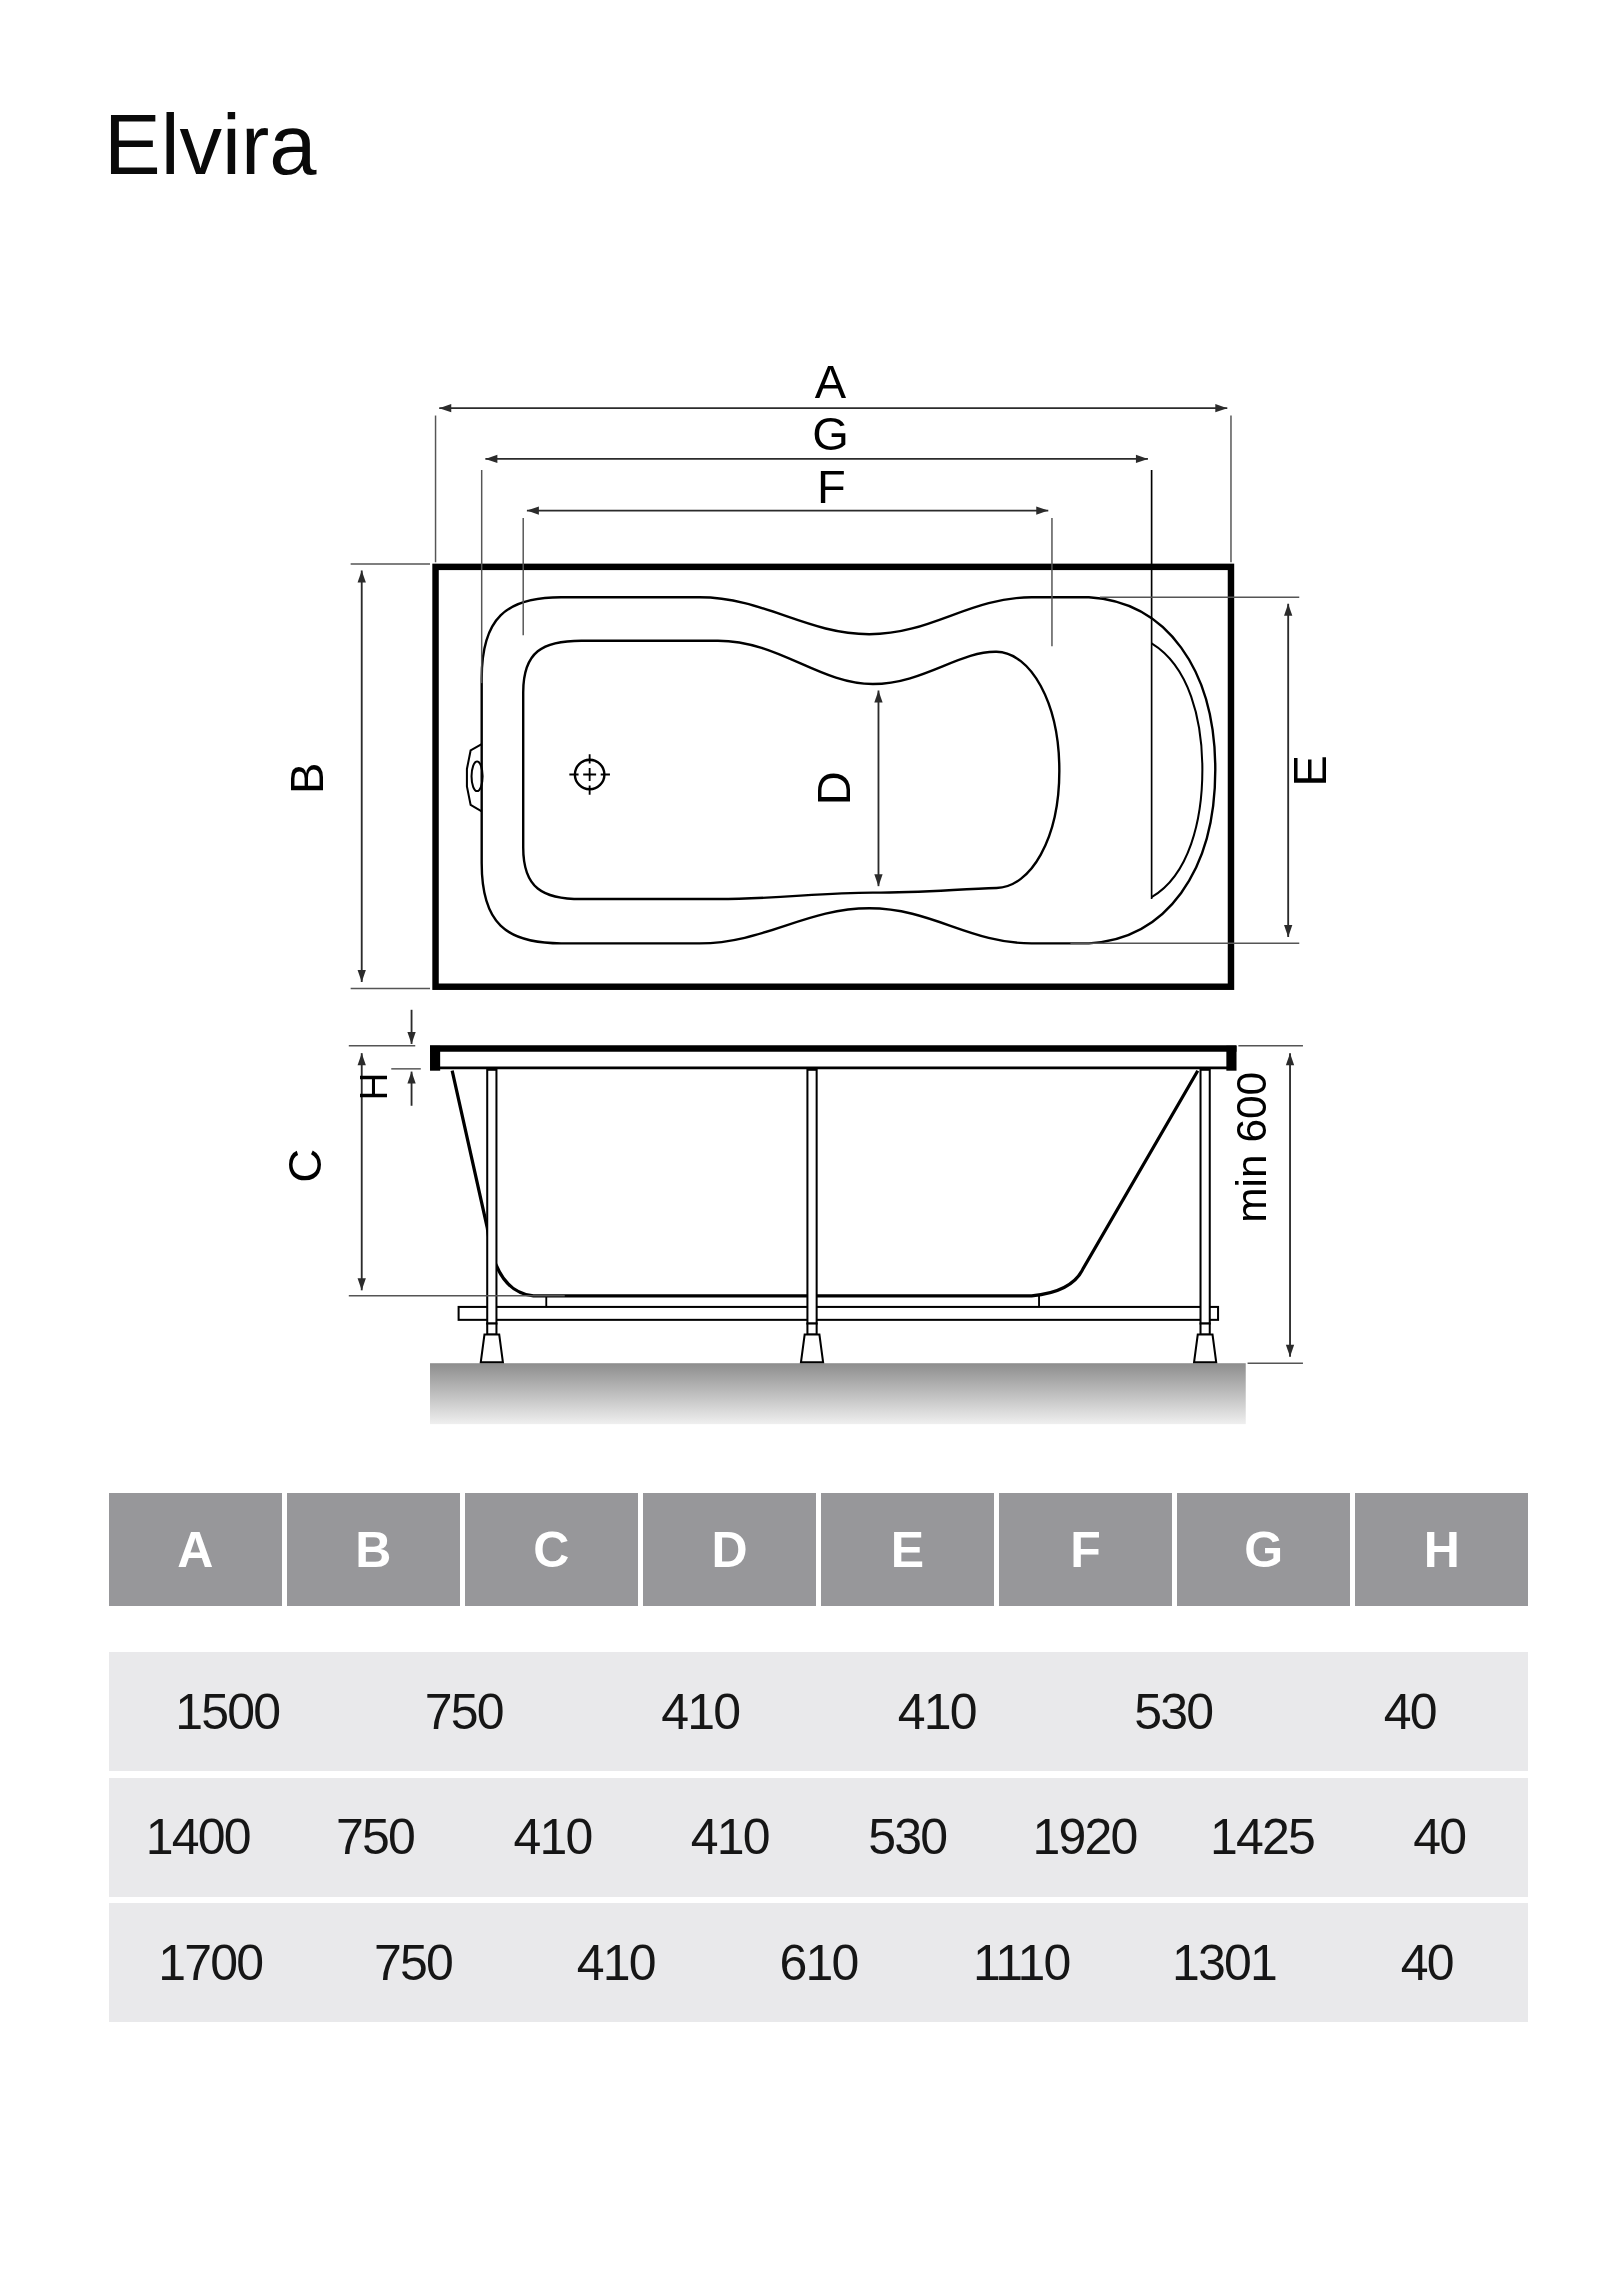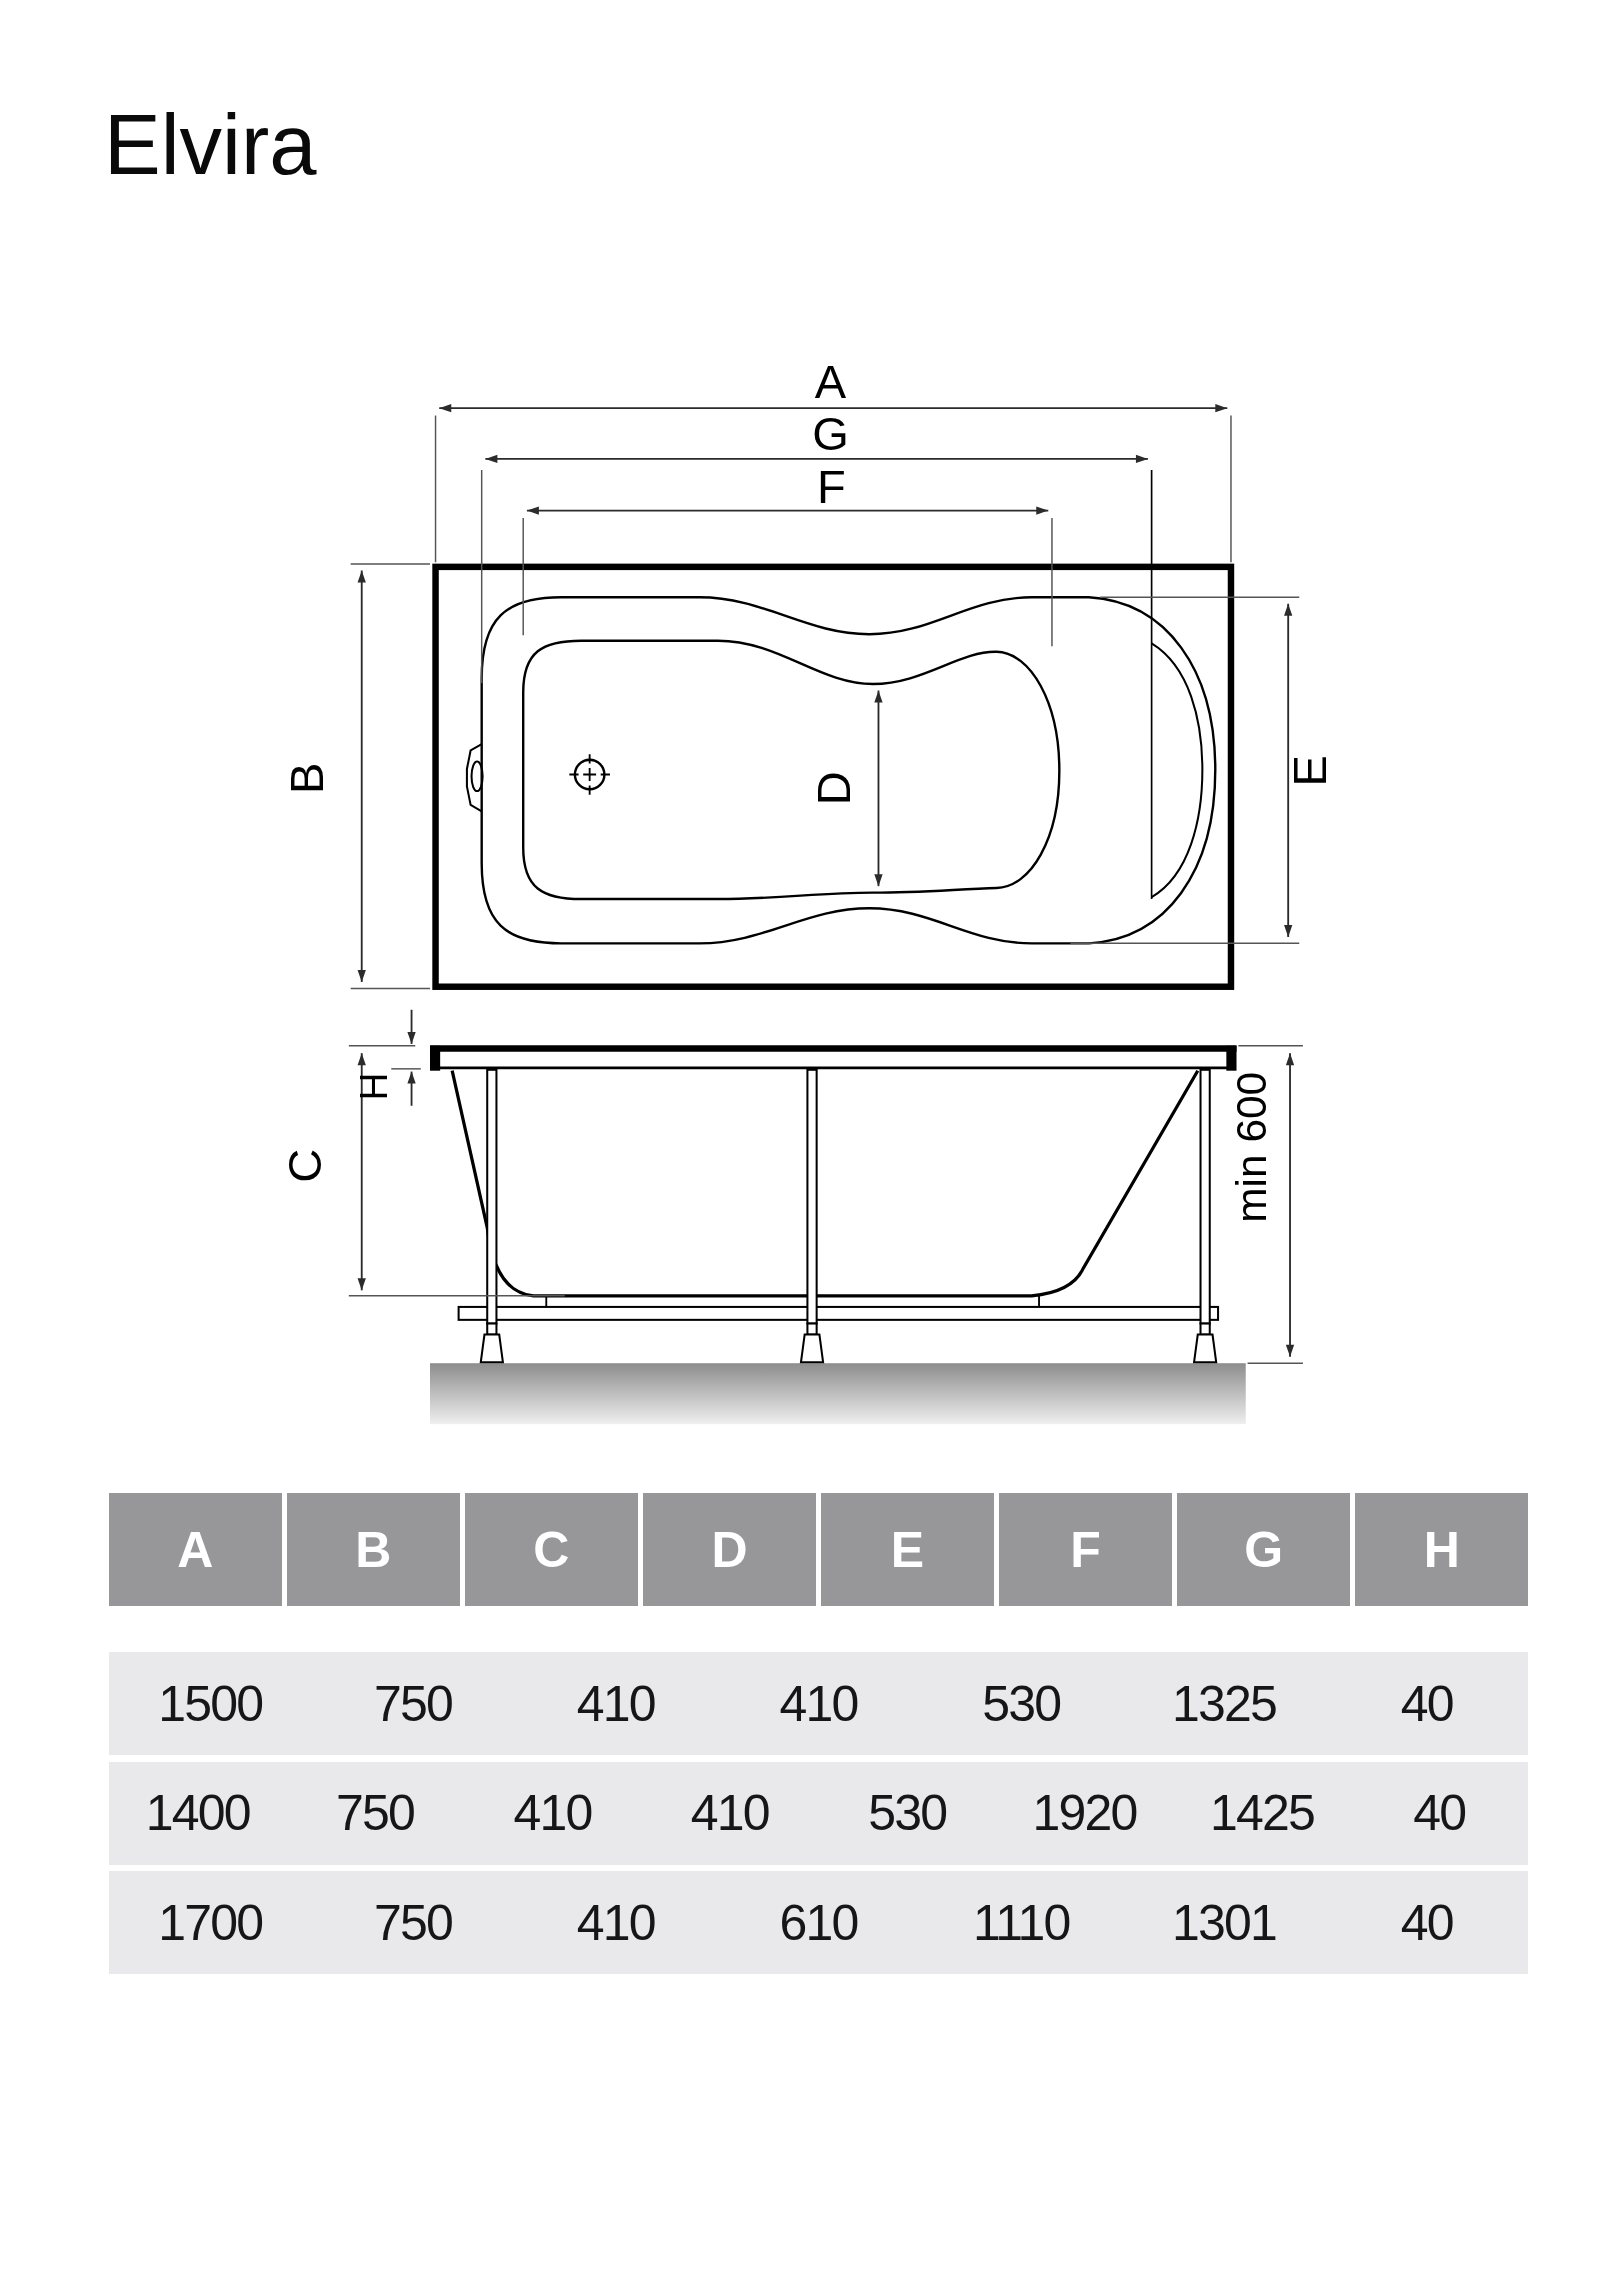--- a/index.html
+++ b/index.html
@@ -25,21 +25,21 @@
   }
   .spec-head { display:flex; gap:5.5px; }
   .spec-head .th {
     flex:1; height:113px;
     background:var(--head-bg,#97979a);
     color:#ffffff;
     display:flex; align-items:center; justify-content:center;
     font-size:50px; font-weight:700;
   }
   .spec-row {
-    display:flex; height:103px;
+    display:flex; height:119px;
     background:var(--row-bg,#e9e9eb);
     margin-top:6.5px;
     text-align:right;
   }
   .spec-row.first { margin-top:46px; }
   .spec-row .td {
     flex:1; display:flex; align-items:center; justify-content:center;
     font-size:50px; font-weight:400; color:#161616;
     letter-spacing:-1.8px;
   }
@@ -172,21 +172,20 @@
     <div class="th">G</div>
     <div class="th">H</div>
   </div>
 
   <div class="spec-row first">
     <div class="td">1500</div>
     <div class="td">750</div>
     <div class="td">410</div>
     <div class="td">410</div>
     <div class="td">530</div>
-    <div class="td">1325</div>
     <div class="td">40</div>
   </div>
 
   <div class="spec-row">
     <div class="td">1400</div>
     <div class="td">750</div>
     <div class="td">410</div>
     <div class="td">410</div>
     <div class="td">530</div>
     <div class="td">1920</div>

